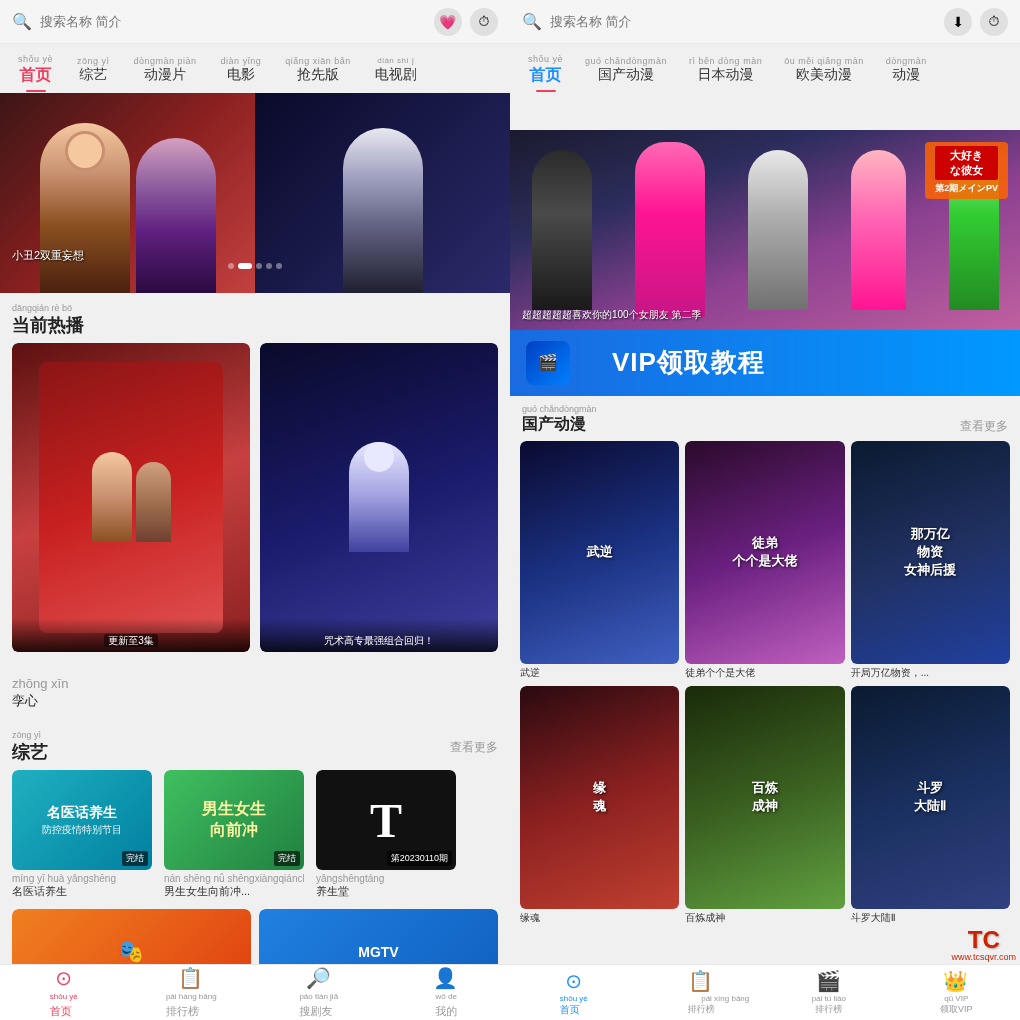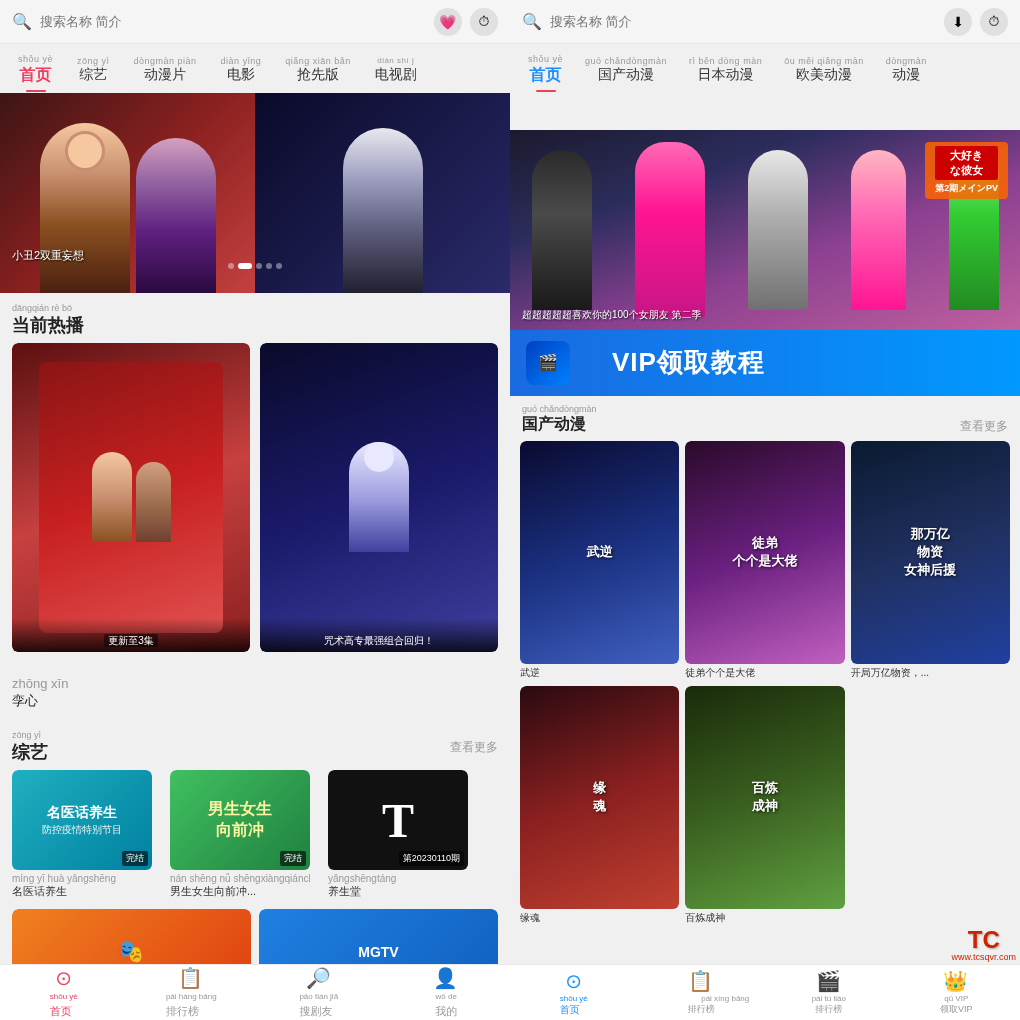--- a/index.html
+++ b/index.html
@@ -200,21 +200,21 @@
       position: absolute;
       bottom: 0; left: 0; right: 0;
       background: linear-gradient(transparent, rgba(0,0,0,0.8));
       padding: 16px 6px 4px;
       color: #fff;
       font-size: 10px;
       text-align: center;
     }
     .variety-cards {
       display: flex;
-      gap: 18px;
+      gap: 12px;
       padding: 0 12px 10px;
       overflow-x: auto;
     }
     .variety-cards::-webkit-scrollbar { display: none; }
     .variety-card {
       width: 140px;
       flex-shrink: 0;
       border-radius: 6px;
       overflow: hidden;
     }
@@ -840,20 +840,28 @@
 
       <div class="anime-item">
         <div class="anime-thumb">
           <div class="anime-thumb-bg anime-t5">
             <div class="anime-thumb-text">百炼<br>成神</div>
           </div>
         </div>
         <div class="anime-item-title">百炼成神</div>
       </div>
 
+      <div class="anime-item">
+        <div class="anime-thumb">
+          <div class="anime-thumb-bg anime-t6">
+            <div class="anime-thumb-text">斗罗<br>大陆Ⅱ</div>
+          </div>
+        </div>
+        <div class="anime-item-title">斗罗大陆Ⅱ</div>
+      </div>
     </div>
   </div>
 
   <div class="right-bottom-nav">
     <div class="right-bottom-nav-item r-active">
       <span class="r-icon" style="color:#1a90ff;">⊙</span>
       <div>
         <div style="font-size:8px;color:#1a90ff;text-align:center;">shǒu yè</div>
         <div style="font-size:10px;color:#1a90ff;">首页</div>
       </div>

